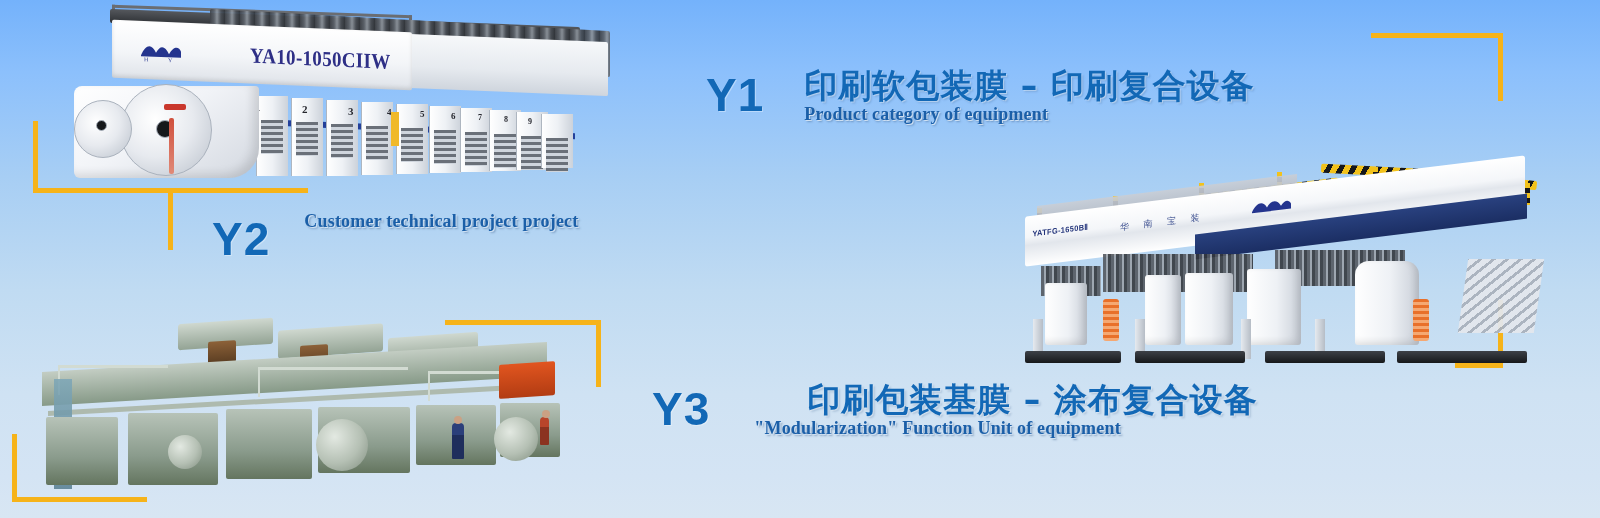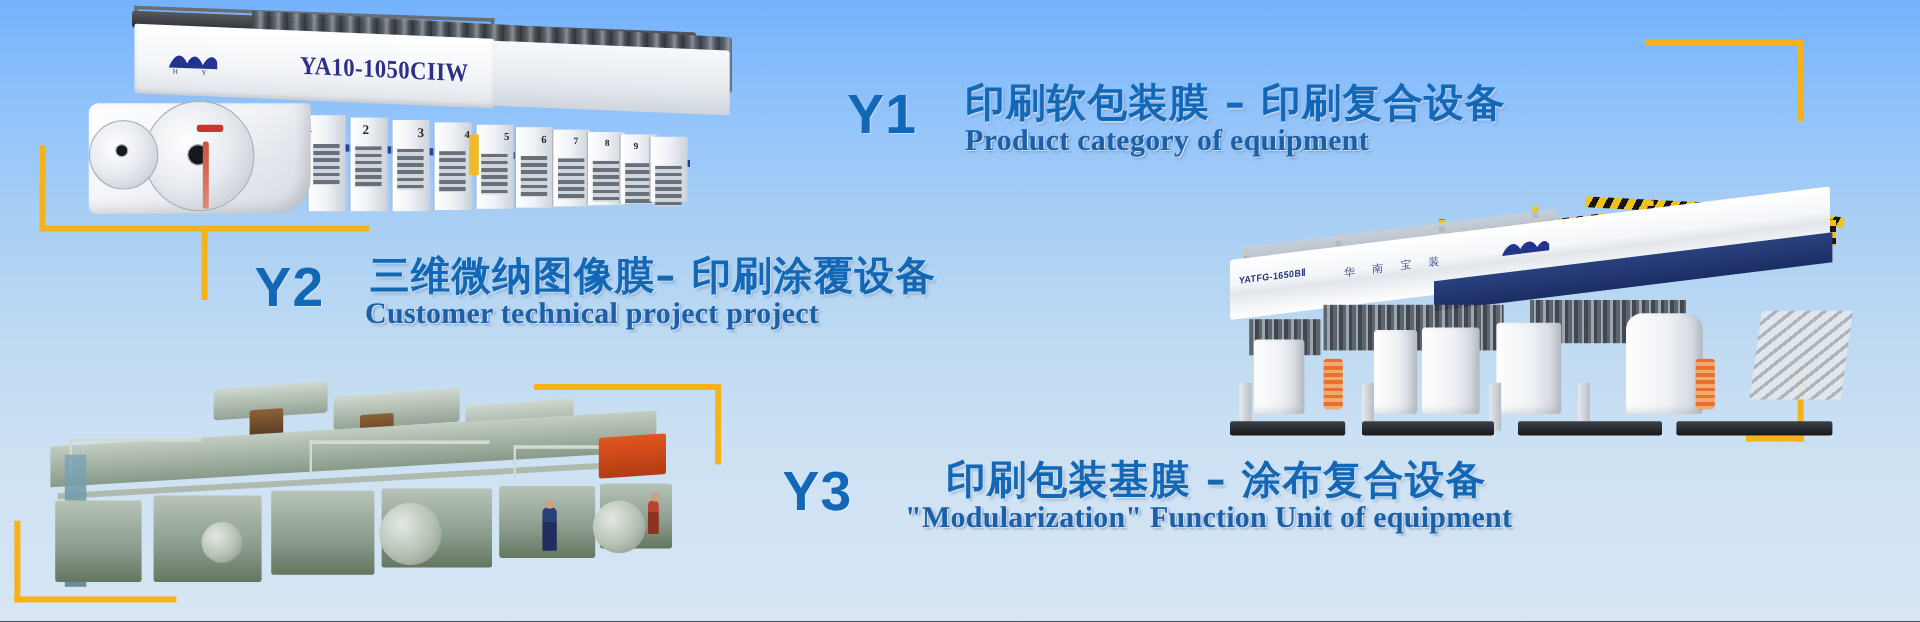--- a/index.html
+++ b/index.html
@@ -244,21 +244,21 @@
   }
   .txtcol { display:flex; flex-direction:column; }
   .cnline {
     font-family:"DejaVu Sans", sans-serif;
     font-weight:bold; font-size:33px; color:#1268b6;
     letter-spacing:1px; line-height:1.12;
     text-shadow:1px 1px 1px rgba(255,255,255,.45), 2px 2px 2px rgba(40,80,130,.22);
   }
   .enline {
     font-family:"Liberation Serif", serif;
-    font-weight:bold; font-size:25px; color:#1b5fa8;
+    font-weight:bold; font-size:18px; color:#1b5fa8;
     letter-spacing:.2px; line-height:1.05;
     text-shadow:1px 1px 0 #cfe0f2, 2px 2px 2px rgba(60,95,140,.45);
   }
 </style>
 </head>
 <body>
 
 <div class="banner">
 
   <div class="br" style="left:33px; top:121px; width:5px; height:72px;"></div>
@@ -443,26 +443,25 @@
     <span class="ycode">Y1</span>
     <span class="txtcol" style="margin-left:40px; margin-top:-4px;">
       <span class="cnline">印刷软包装膜 – 印刷复合设备</span>
       <span class="enline">Product category of equipment</span>
     </span>
   </div>
 
   <div class="grp" style="left:212px; top:216px;">
     <span class="ycode">Y2</span>
     <span class="txtcol" style="margin-left:38px; margin-top:-4px;">
-      <span class="cnline">三维微纳图像膜– 印刷涂覆设备</span>
       <span class="enline" style="margin-left:-4px;">Customer technical project project</span>
     </span>
   </div>
 
   <div class="grp" style="left:652px; top:386px;">
     <span class="ycode">Y3</span>
     <span class="txtcol" style="margin-left:38px; margin-top:-4px;">
-      <span class="cnline" style="margin-left:40px;">印刷包装基膜 –  涂布复合设备</span>
+      <span class="cnline" style="margin-left:59px;">印刷包装基膜 –  涂布复合设备</span>
       <span class="enline" style="margin-left:6px;">"Modularization" Function Unit of equipment</span>
     </span>
   </div>
 
 </div>
 
 </body></html>

